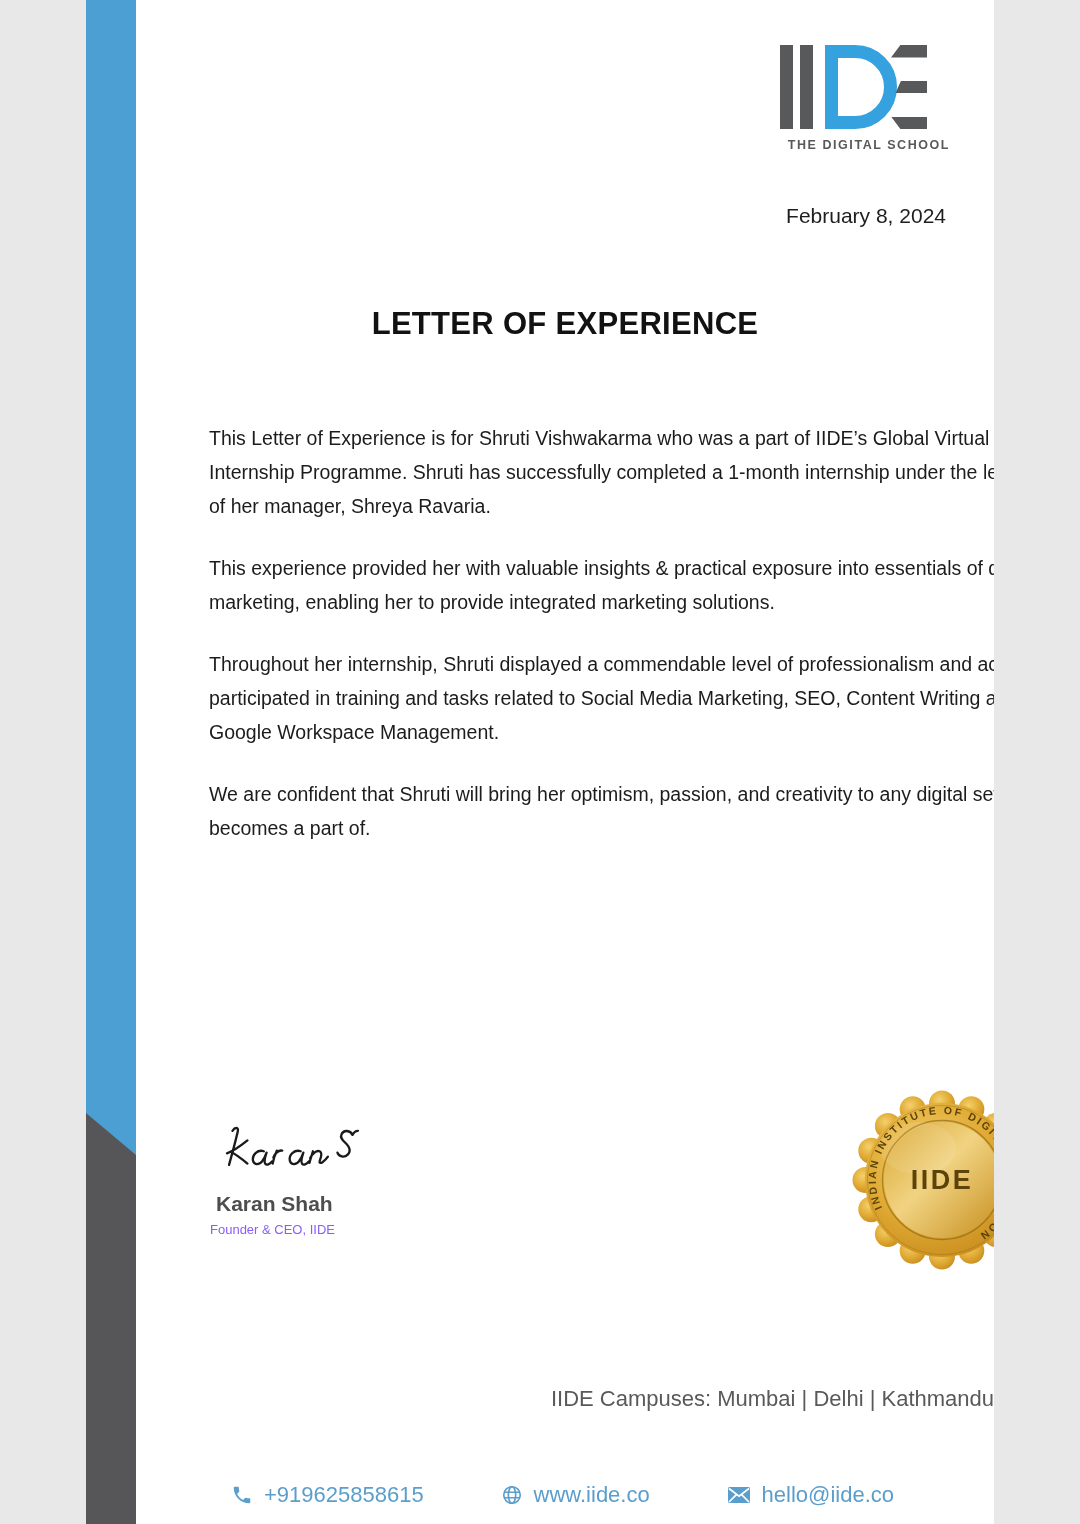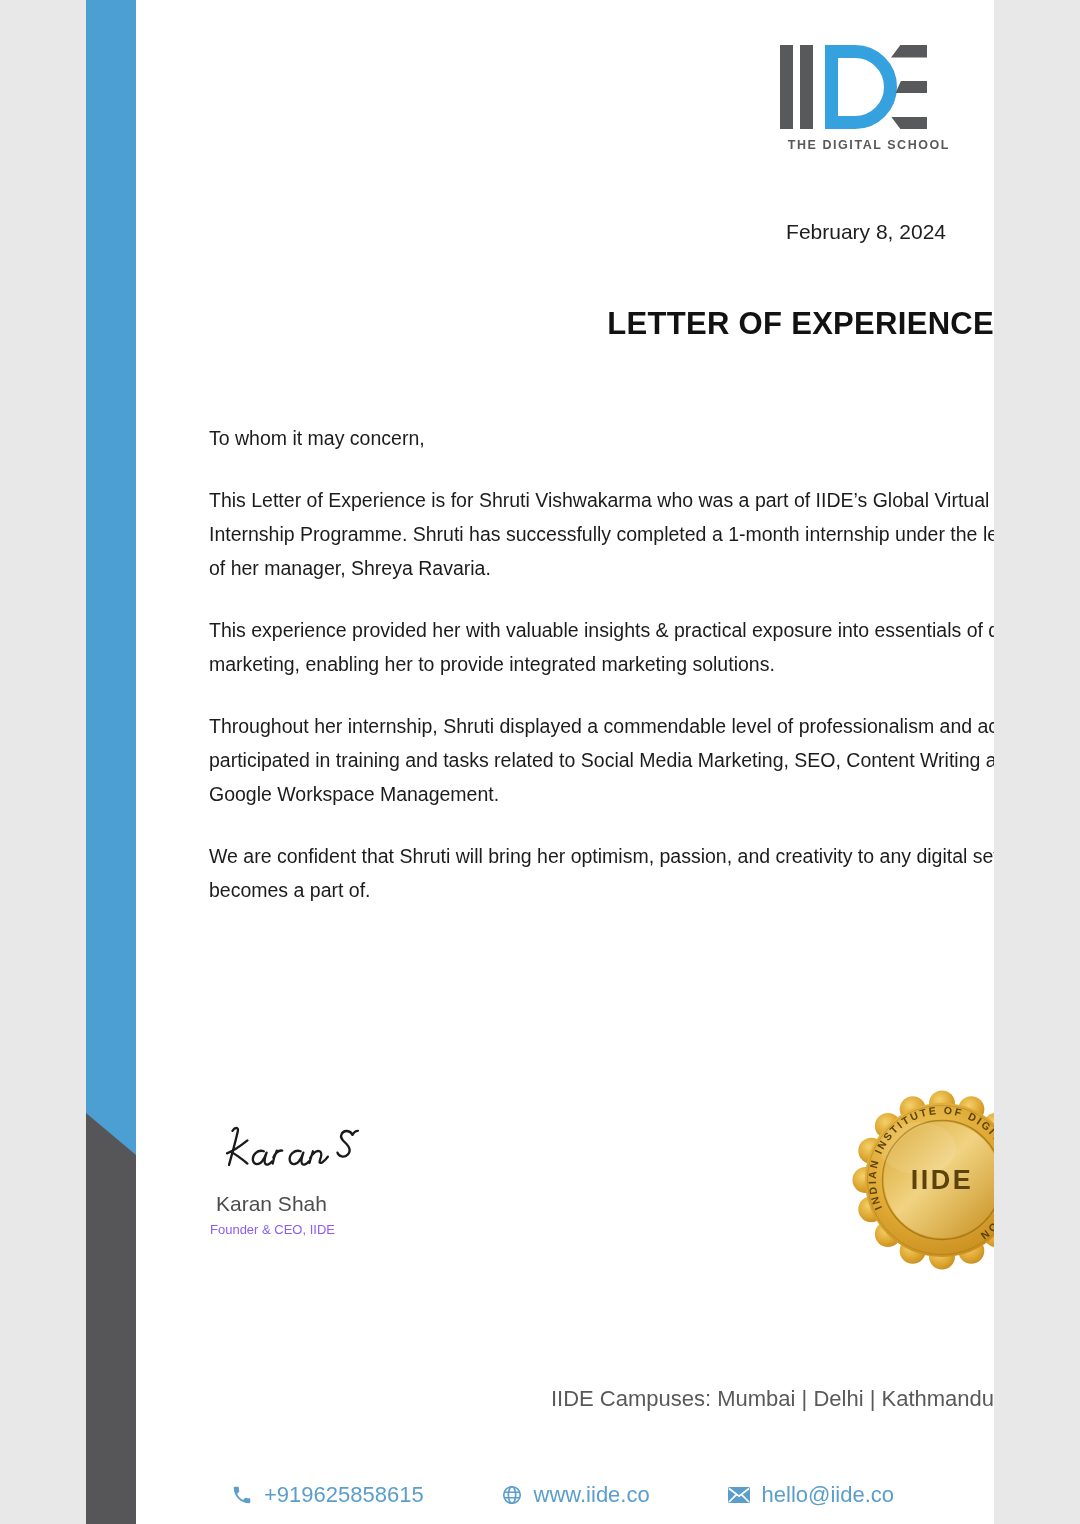--- a/index.html
+++ b/index.html
@@ -26,32 +26,32 @@
             border-radius:0 46px 46px 0;margin-left:12px}
   .letter-e{width:36px;height:84px;display:flex;flex-direction:column;
             justify-content:space-between;margin-left:-6px}
   .e-bar{height:12.5px;background:var(--logo-gray);width:100%}
   .e-top{clip-path:polygon(26% 0,100% 0,100% 100%,0 100%)}
   .e-mid{width:88%;align-self:flex-end;clip-path:polygon(18% 0,100% 0,100% 100%,0 100%)}
   .e-bot{clip-path:polygon(0 0,100% 0,100% 100%,26% 100%)}
   .logo-tagline{margin-top:9px;font-size:12.5px;font-weight:700;letter-spacing:1.55px;
                 color:var(--logo-gray);white-space:nowrap;text-align:right}
 
-  .date{position:absolute;top:220px;right:48px;font-size:21px;color:#1e1e1e}
-  .title{position:absolute;top:306px;left:50px;right:0;text-align:right;
+  .date{position:absolute;top:204px;right:48px;font-size:21px;color:#1e1e1e}
+  .title{position:absolute;top:306px;left:50px;right:0;text-align:center;
          font-size:31px;font-weight:700;color:#121212;letter-spacing:.3px}
 
   .body-text{position:absolute;left:123px;top:421px;width:866px;
              font-size:19.5px;line-height:34px;color:#1c1c1c}
   .body-text p{margin:0 0 28px 0}
   .bold-name{font-weight:400}
 
   
   .signature-svg{position:absolute;left:126px;top:1112px;width:150px;height:84px}
-  .sig-name{position:absolute;left:130px;top:1192px;font-size:21px;font-weight:400;color:#4d4d4f}
+  .sig-name{position:absolute;left:130px;top:1192px;font-size:21px;font-weight:700;color:#4d4d4f}
   .sig-role{position:absolute;left:124px;top:1222px;font-size:13px;color:#8b5cf6}
 
   
   .seal{position:absolute;left:766px;top:1090px;width:180px;height:180px}
   .seal text{font-family:"Liberation Sans",sans-serif}
 
   .campuses{position:absolute;top:1386px;left:50px;right:0;text-align:right;
             font-size:22px;color:#59595b}
 
   
@@ -79,21 +79,20 @@
         <div class="e-bar e-bot"></div>
       </div>
     </div>
     <div class="logo-tagline">THE DIGITAL SCHOOL</div>
   </div>
 
   <div class="date">February 8, 2024</div>
   <div class="title">LETTER OF EXPERIENCE</div>
 
   <div class="body-text">
-    <p>To whom it may concern,</p>
     <p><span>This Letter of Experience is for </span><span class="bold-name">Shruti Vishwakarma</span><span> who was a part of IIDE’s Global Virtual Internship Programme. Shruti has successfully completed a 1-month internship under the leadership of her manager, Shreya Ravaria.</span></p>
     <p>This experience provided her with valuable insights &amp; practical exposure into essentials of digital marketing, enabling her to provide integrated marketing solutions.</p>
     <p>Throughout her internship, Shruti displayed a commendable level of professionalism and actively participated in training and tasks related to Social Media Marketing, SEO, Content Writing and Google Workspace Management.</p>
     <p>We are confident that Shruti will bring her optimism, passion, and creativity to any digital setting she becomes a part of.</p>
   </div>
 
   <svg class="signature-svg" viewBox="0 0 220 100" fill="none" stroke="#1a1a1a" stroke-width="3.4" stroke-linecap="round" stroke-linejoin="round">
     <path d="M30,16 c4,-6 9,-5 8,0 c-3,14 -8,32 -13,50"></path>
     <path d="M52,30 c-10,8 -22,16 -30,19"></path>
     <path d="M28,47 c8,4 18,12 24,17"></path>

